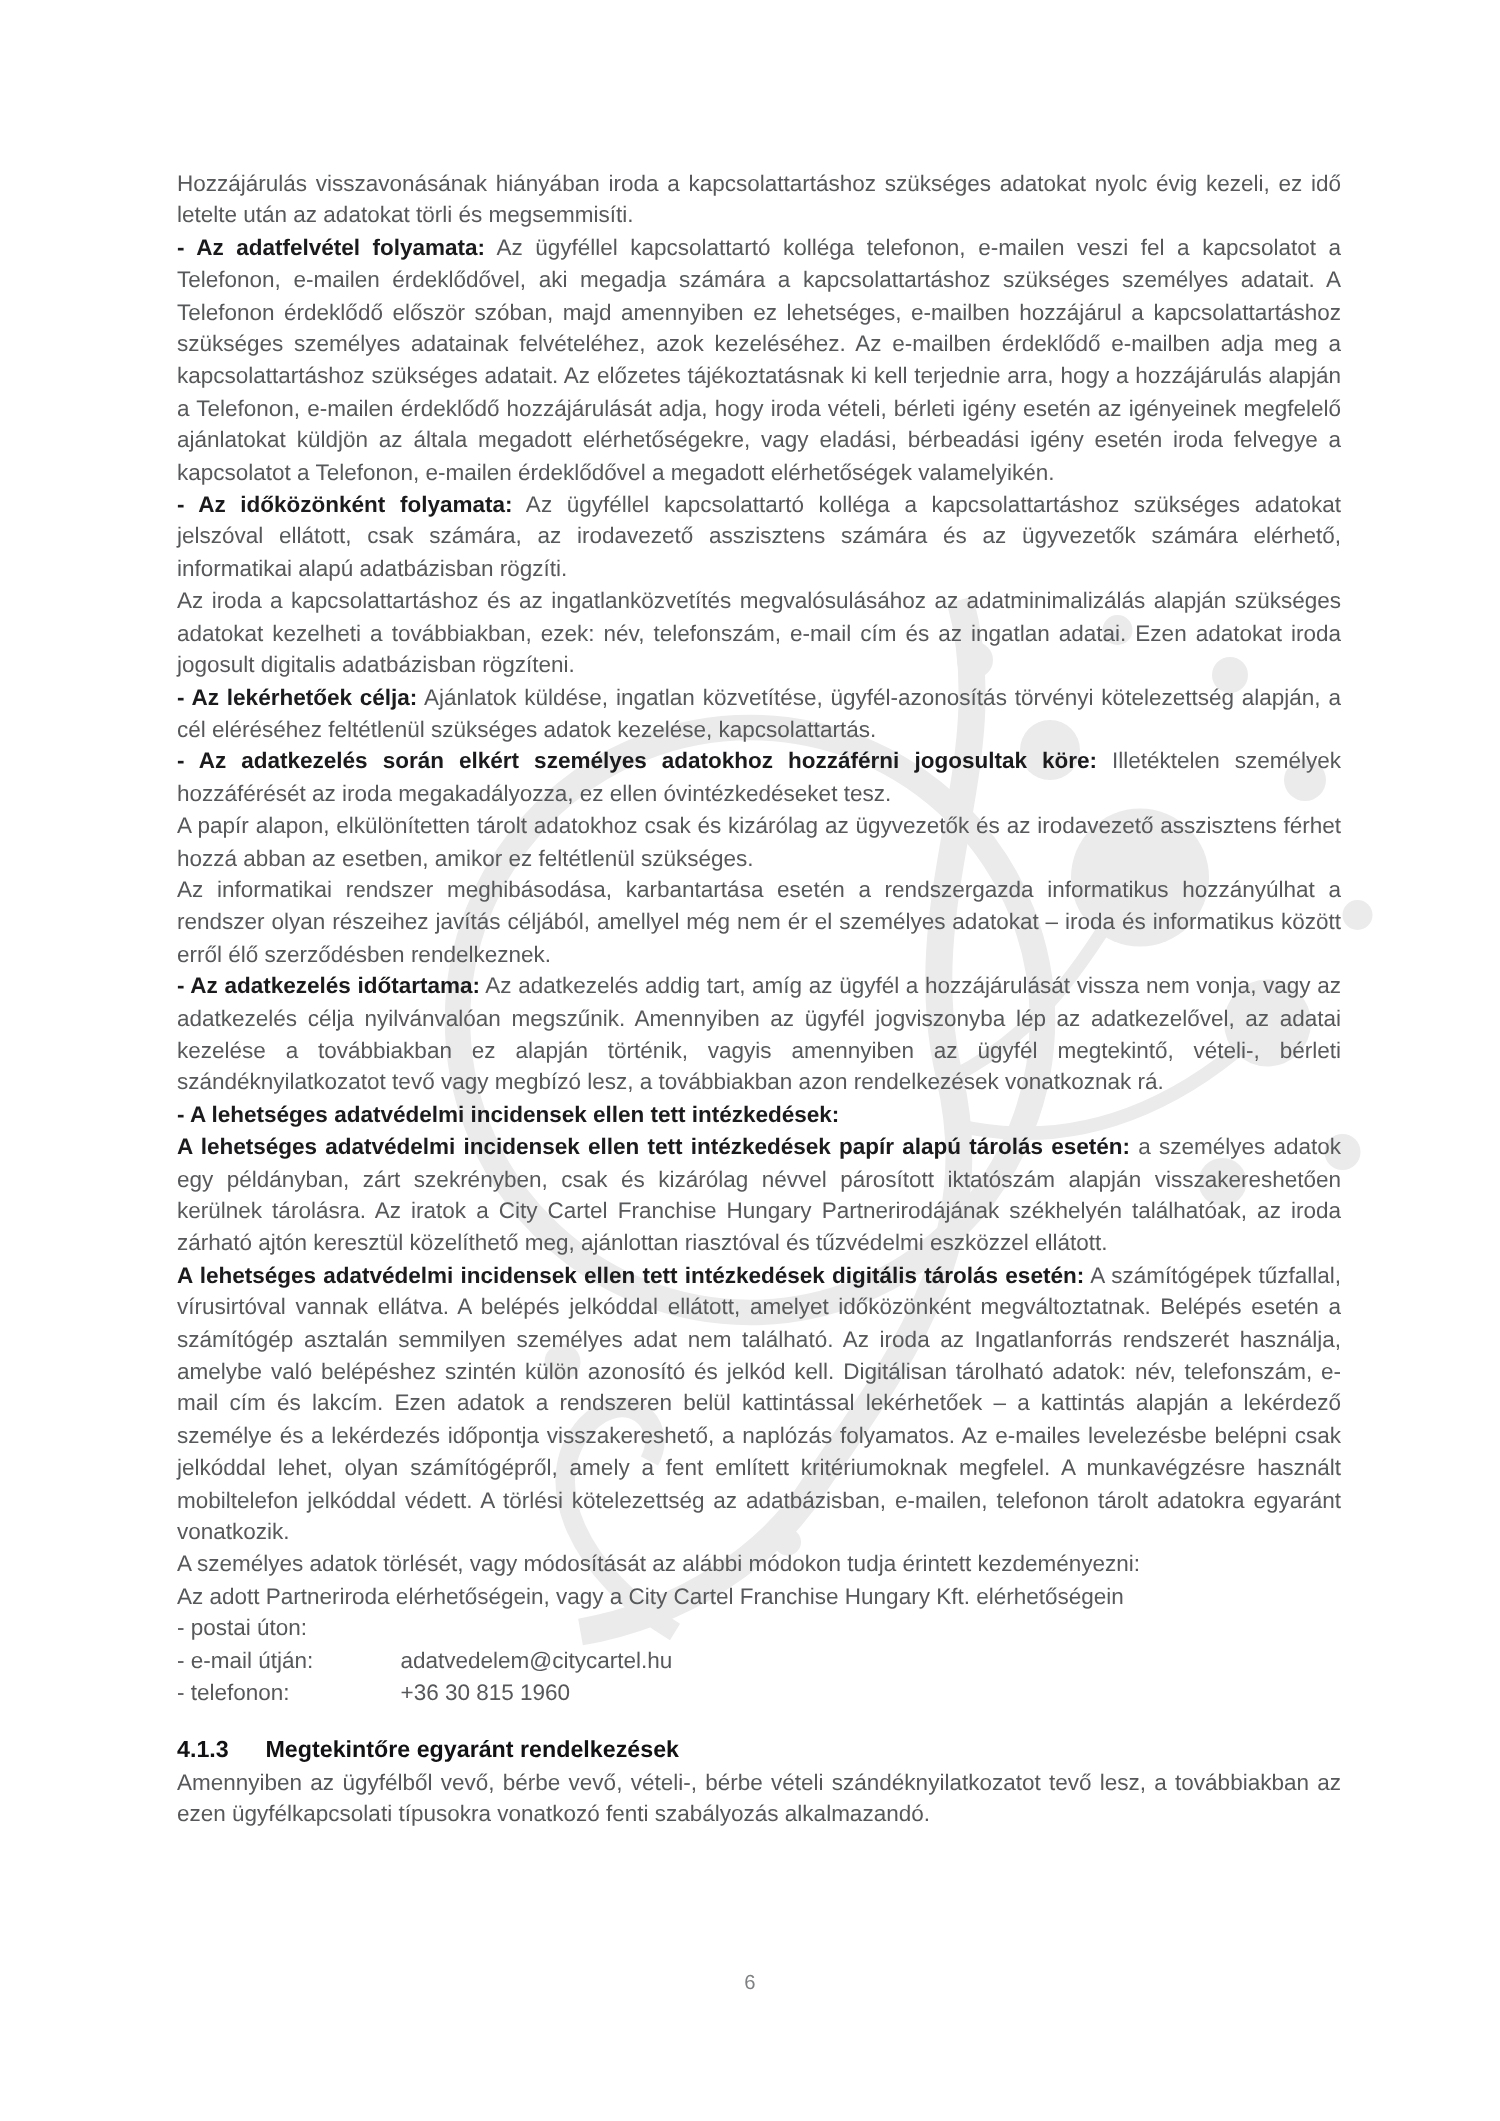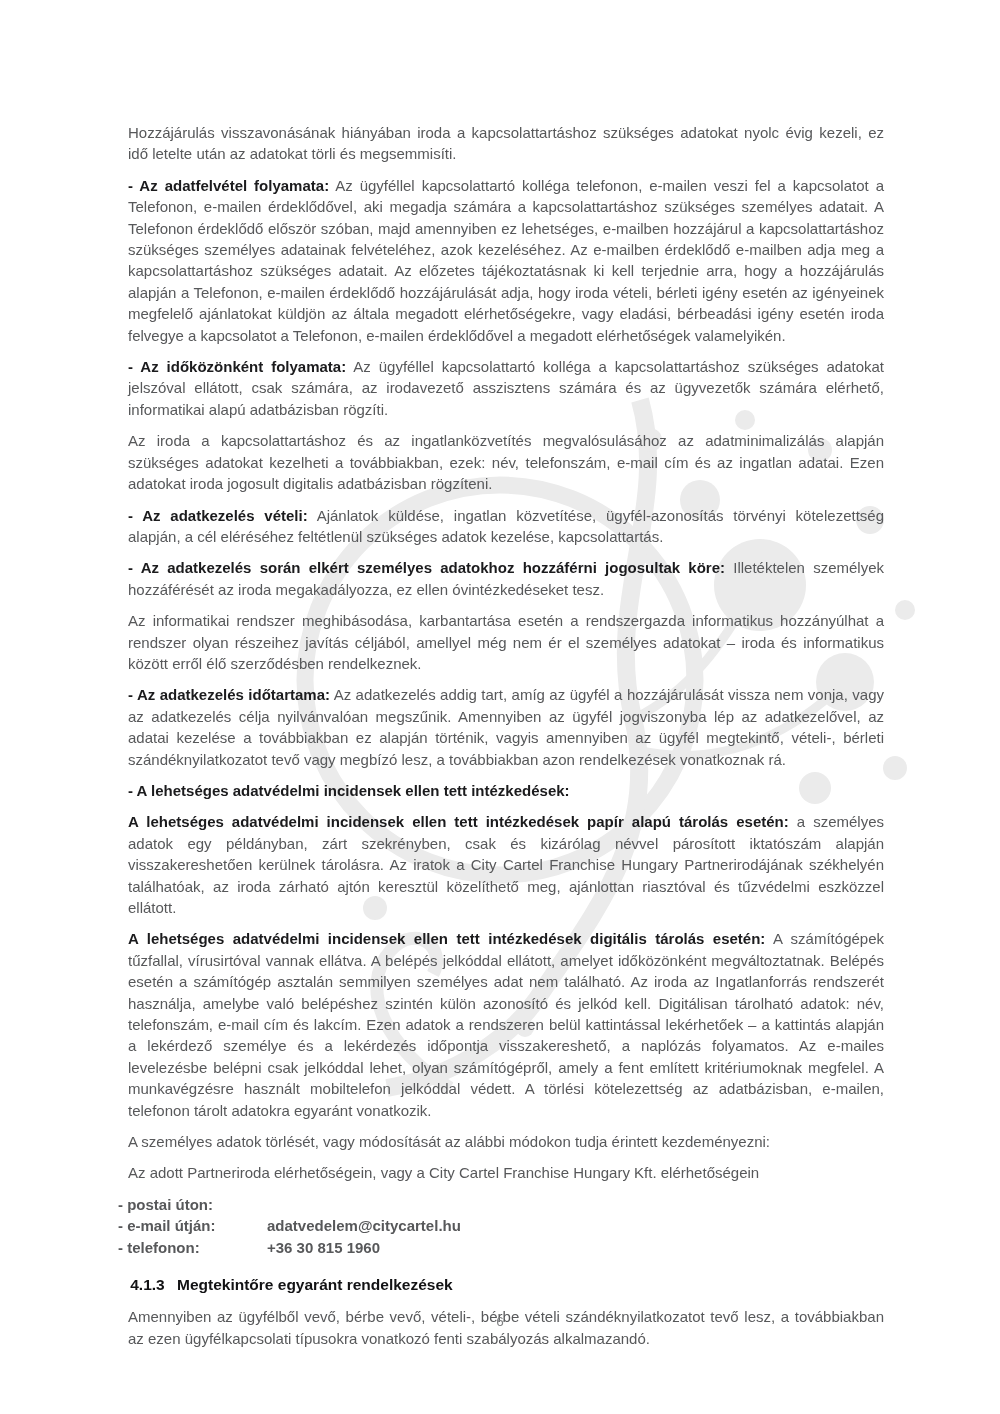--- a/index.html
+++ b/index.html
@@ -26,43 +26,42 @@
   .content {
     position: absolute;
     left: 118px; top: 112px;
     width: 776px;
     z-index: 1;
     color: #57585a;
     font-size: 15px;
     line-height: 21.4px;
   }
   .para {
-    margin: 10px;
+    margin: 0;
     text-align: justify;
   }
   .para b, .lead {
     font-weight: 700;
     color: #1b1b1d;
   }
   .contact-row {
     display: flex;
     line-height: 21.4px;
-    font-weight: bold;
   }
   .contact-label { flex: 0 0 149px; }
   .contact-value { flex: 1; }
   .section-heading {
     display: flex;
     margin-top: 16px;
     font-weight: 700;
     font-size: 15.5px;
     color: #121214;
     line-height: 22px;
   }
-  .section-number { flex: 0 0 59px; text-align: center; }
+  .section-number { flex: 0 0 59px; }
   .page-number {
     position: absolute;
     top: 1314px; left: 0;
     width: 100%;
     text-align: center;
     font-size: 13.5px;
     color: #7f8082;
     z-index: 1;
   }
 </style>
@@ -95,24 +94,25 @@
 
     <p class="para"><b></b><span>Hozzájárulás visszavonásának hiányában iroda a kapcsolattartáshoz szükséges adatokat nyolc évig kezeli, ez idő letelte után az adatokat törli és megsemmisíti.</span></p>
 
 
     <p class="para"><b>- Az adatfelvétel folyamata:</b><span> Az ügyféllel kapcsolattartó kolléga telefonon, e-mailen veszi fel a kapcsolatot a Telefonon, e-mailen érdeklődővel, aki megadja számára a kapcsolattartáshoz szükséges személyes adatait. A Telefonon érdeklődő először szóban, majd amennyiben ez lehetséges, e-mailben hozzájárul a kapcsolattartáshoz szükséges személyes adatainak felvételéhez, azok kezeléséhez. Az e-mailben érdeklődő e-mailben adja meg a kapcsolattartáshoz szükséges adatait. Az előzetes tájékoztatásnak ki kell terjednie arra, hogy a hozzájárulás alapján a Telefonon, e-mailen érdeklődő hozzájárulását adja, hogy iroda vételi, bérleti igény esetén az igényeinek megfelelő ajánlatokat küldjön az általa megadott elérhetőségekre, vagy eladási, bérbeadási igény esetén iroda felvegye a kapcsolatot a Telefonon, e-mailen érdeklődővel a megadott elérhetőségek valamelyikén.</span></p>
 
     <p class="para"><b>- Az időközönként folyamata:</b><span> Az ügyféllel kapcsolattartó kolléga a kapcsolattartáshoz szükséges adatokat jelszóval ellátott, csak számára, az irodavezető asszisztens számára és az ügyvezetők számára elérhető, informatikai alapú adatbázisban rögzíti.</span></p>
 
     <p class="para"><b></b><span>Az iroda a kapcsolattartáshoz és az ingatlanközvetítés megvalósulásához az adatminimalizálás alapján szükséges adatokat kezelheti a továbbiakban, ezek: név, telefonszám, e-mail cím és az ingatlan adatai. Ezen adatokat iroda jogosult digitalis adatbázisban rögzíteni.</span></p>
 
-    <p class="para"><b>- Az adatkezelés vételi:</b><span> Ajánlatok küldése, ingatlan közvetítése, ügyfél-azonosítás törvényi kötelezettség alapján, a cél eléréséhez feltétlenül szükséges adatok kezelése, kapcsolattartás.</span></p>
+    <p class="para"><b>- Az lekérhetőek célja:</b><span> Ajánlatok küldése, ingatlan közvetítése, ügyfél-azonosítás törvényi kötelezettség alapján, a cél eléréséhez feltétlenül szükséges adatok kezelése, kapcsolattartás.</span></p>
 
     <p class="para"><b>- Az adatkezelés során elkért személyes adatokhoz hozzáférni jogosultak köre:</b><span> Illetéktelen személyek hozzáférését az iroda megakadályozza, ez ellen óvintézkedéseket tesz.</span></p>
 
+    <p class="para"><b></b><span>A papír alapon, elkülönítetten tárolt adatokhoz csak és kizárólag az ügyvezetők és az irodavezető asszisztens férhet hozzá abban az esetben, amikor ez feltétlenül szükséges.</span></p>
 
 
     <p class="para"><b></b><span>Az informatikai rendszer meghibásodása, karbantartása esetén a rendszergazda informatikus hozzányúlhat a rendszer olyan részeihez javítás céljából, amellyel még nem ér el személyes adatokat – iroda és informatikus között erről élő szerződésben rendelkeznek.</span></p>
 
     <p class="para"><b>- Az adatkezelés időtartama:</b><span> Az adatkezelés addig tart, amíg az ügyfél a hozzájárulását vissza nem vonja, vagy az adatkezelés célja nyilvánvalóan megszűnik. Amennyiben az ügyfél jogviszonyba lép az adatkezelővel, az adatai kezelése a továbbiakban ez alapján történik, vagyis amennyiben az ügyfél megtekintő, vételi-, bérleti szándéknyilatkozatot tevő vagy megbízó lesz, a továbbiakban azon rendelkezések vonatkoznak rá.</span></p>
 
     <p class="para"><b>- A lehetséges adatvédelmi incidensek ellen tett intézkedések:</b><span></span></p>
 
     <p class="para"><b>A lehetséges adatvédelmi incidensek ellen tett intézkedések papír alapú tárolás esetén:</b><span> a személyes adatok egy példányban, zárt szekrényben, csak és kizárólag névvel párosított iktatószám alapján visszakereshetően kerülnek tárolásra. Az iratok a City Cartel Franchise Hungary Partnerirodájának székhelyén találhatóak, az iroda zárható ajtón keresztül közelíthető meg, ajánlottan riasztóval és tűzvédelmi eszközzel ellátott.</span></p>
 

